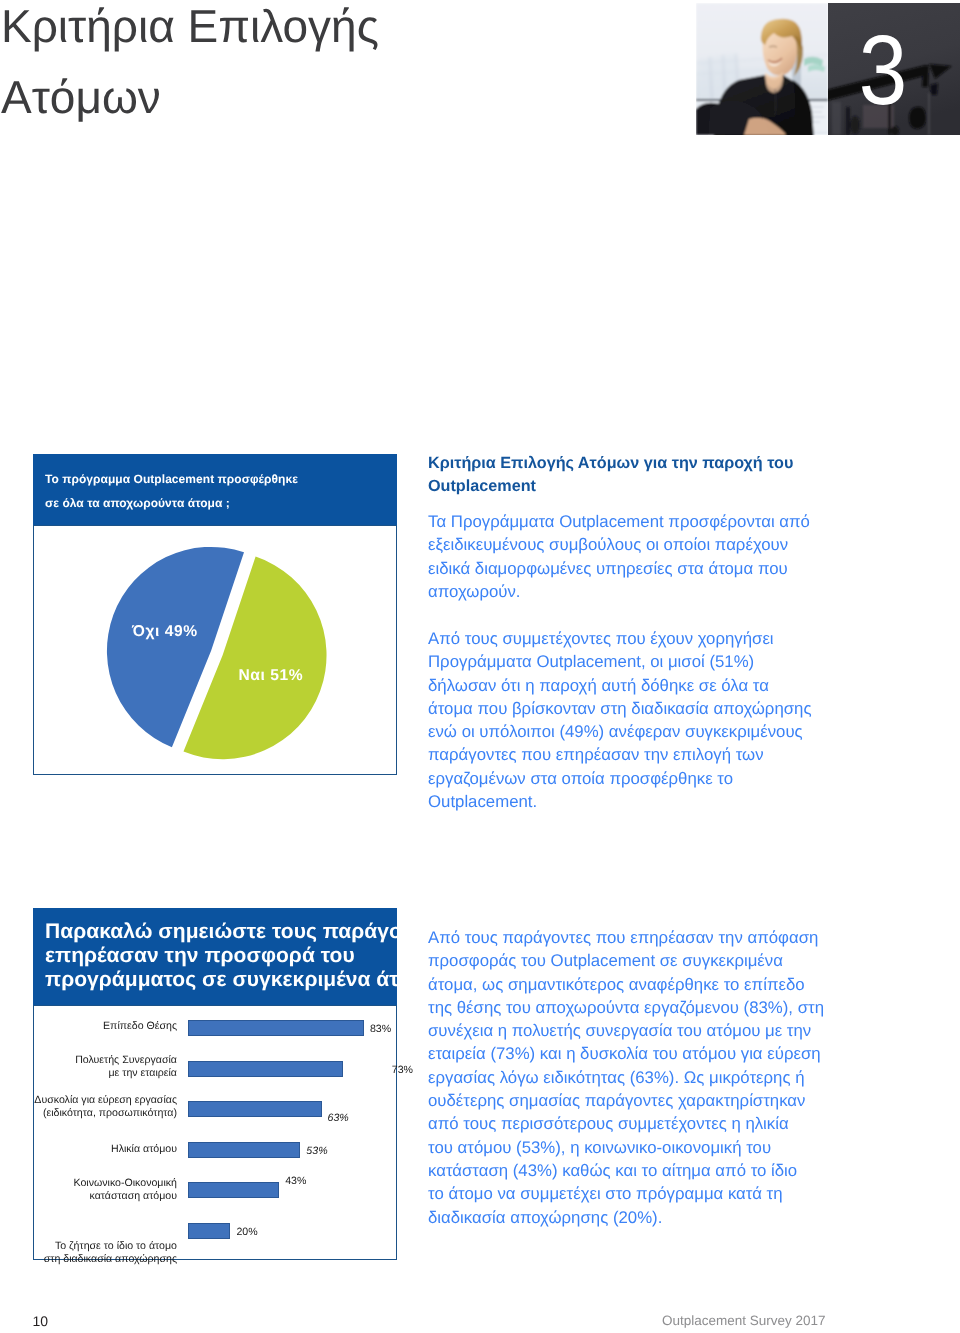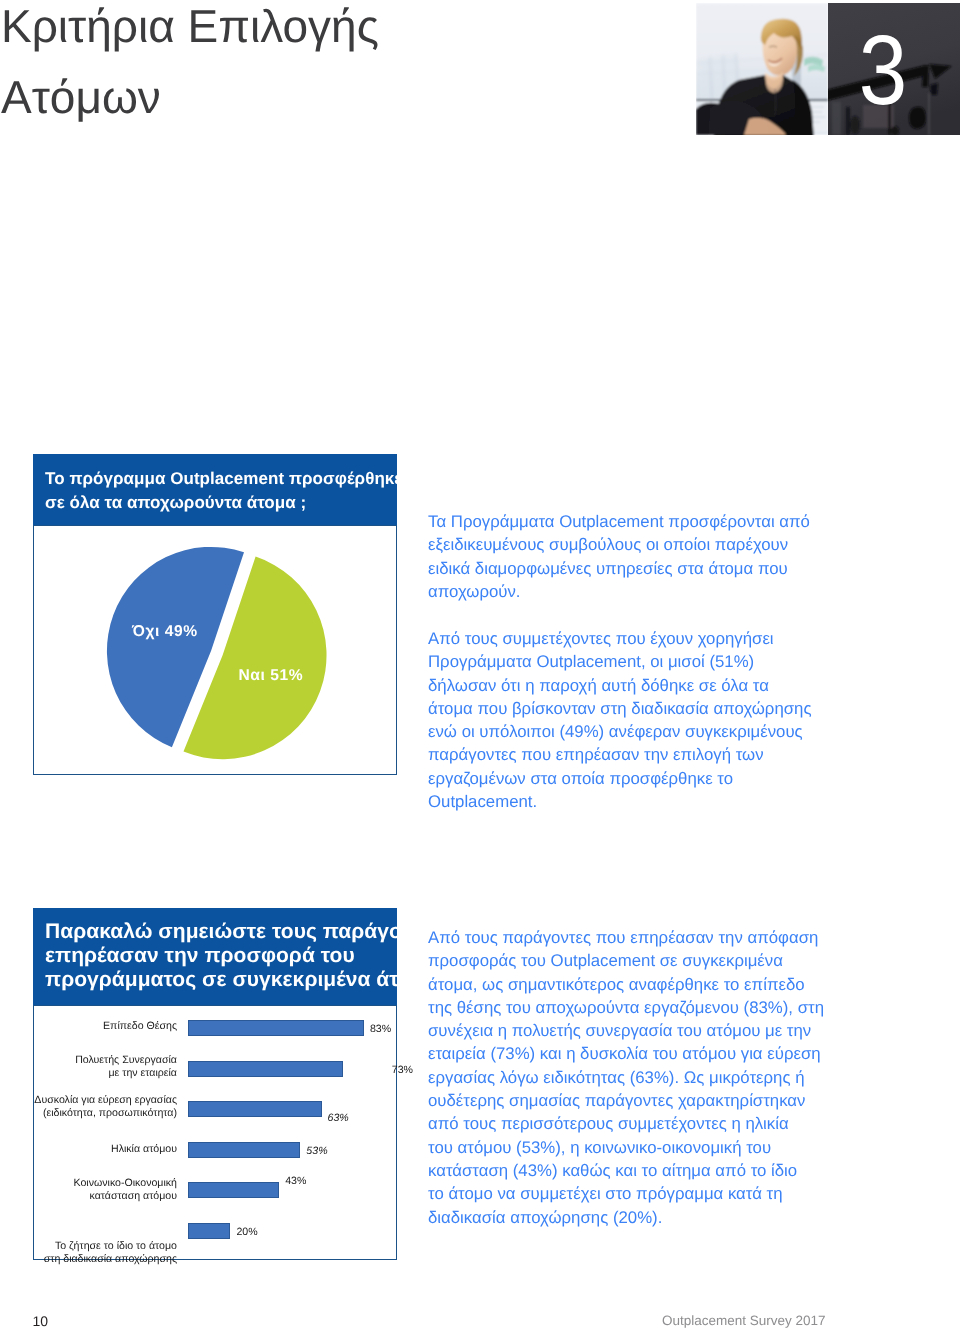--- a/index.html
+++ b/index.html
@@ -14,21 +14,21 @@
   #hero{position:absolute;left:696px;top:3px;width:132px;height:132px;overflow:hidden;}
   #darkpanel{position:absolute;left:828px;top:3px;width:132px;height:132px;background:#3c3c42;overflow:hidden;}
   #chapnum{position:absolute;left:0px;top:-1px;width:100%;text-align:center;color:#ffffff;
            font-size:99px;line-height:135px;font-weight:400;transform:scaleX(0.88) translateX(-10px);transform-origin:47px 0;}
 
   
   .card-head{position:absolute;background:#0b539f;color:#fff;font-weight:bold;box-sizing:border-box;}
   .card-body{position:absolute;background:#fff;border:1.3px solid #1b5288;box-sizing:border-box;}
 
   #card1-head{left:33px;top:454px;width:364px;height:71px;padding:13px 2px 0 12px;
-              font-size:17px;line-height:24.2px;white-space:pre;letter-spacing:0.05px;}
+              font-size:12px;line-height:24.2px;white-space:pre;letter-spacing:0.05px;}
   #card1-body{left:33px;top:525px;width:364px;height:250px;}
 
   #card2-head{left:33px;top:908px;width:364px;height:97px;padding:12px 2px 0 12px;
               font-size:21px;line-height:24.2px;white-space:pre;letter-spacing:0.05px;}
   #card2-body{left:33px;top:1005px;width:364px;height:255px;}
 
   
   .rt{position:absolute;color:#3b82f6;font-size:16.8px;white-space:pre-line;}
   #rtext1a{left:428px;top:510px;width:420px;line-height:23.3px;}
   #rtext1b{left:428px;top:627px;width:420px;line-height:23.3px;}
@@ -168,20 +168,22 @@
 σε όλα τα αποχωρούντα άτομα ;</div>
   <div class="card-body" id="card1-body"></div>
 
   <svg id="pie" width="364" height="250" viewBox="0 0 364 250" style="position:absolute;left:33px;top:525px">
       <path fill="#bad133" d="M 189.6 130.2 L 222.6 31.6 A 104 104 0 1 1 150.5 226.6 Z"></path>
       <path fill="#3f72bc" d="M 178.0 125.9 L 138.9 222.3 A 104 104 0 0 1 211.0 27.3 Z"></path>
       <text x="205.5" y="155" fill="#ffffff" font-family="Liberation Sans, sans-serif" font-size="15.6" font-weight="bold" letter-spacing="0.55">Ναι   51%</text>
       <text x="99" y="110.8" fill="#ffffff" font-family="Liberation Sans, sans-serif" font-size="15.6" font-weight="bold" letter-spacing="0.55">Όχι     49%</text>
     </svg>
 
+  <div id="rhead1">Κριτήρια Επιλογής Ατόμων για την παροχή του
+Outplacement</div>
   <div class="rt" id="rtext1a">Τα Προγράμματα Outplacement προσφέρονται από
 εξειδικευμένους συμβούλους οι οποίοι παρέχουν
 ειδικά διαμορφωμένες υπηρεσίες στα άτομα που
 αποχωρούν.</div>
   <div class="rt" id="rtext1b">Από τους συμμετέχοντες που έχουν χορηγήσει
 Προγράμματα Outplacement, οι μισοί (51%)
 δήλωσαν ότι η παροχή αυτή δόθηκε σε όλα τα
 άτομα που βρίσκονταν στη διαδικασία αποχώρησης
 ενώ οι υπόλοιποι (49%) ανέφεραν συγκεκριμένους
 παράγοντες που επηρέασαν την επιλογή των

